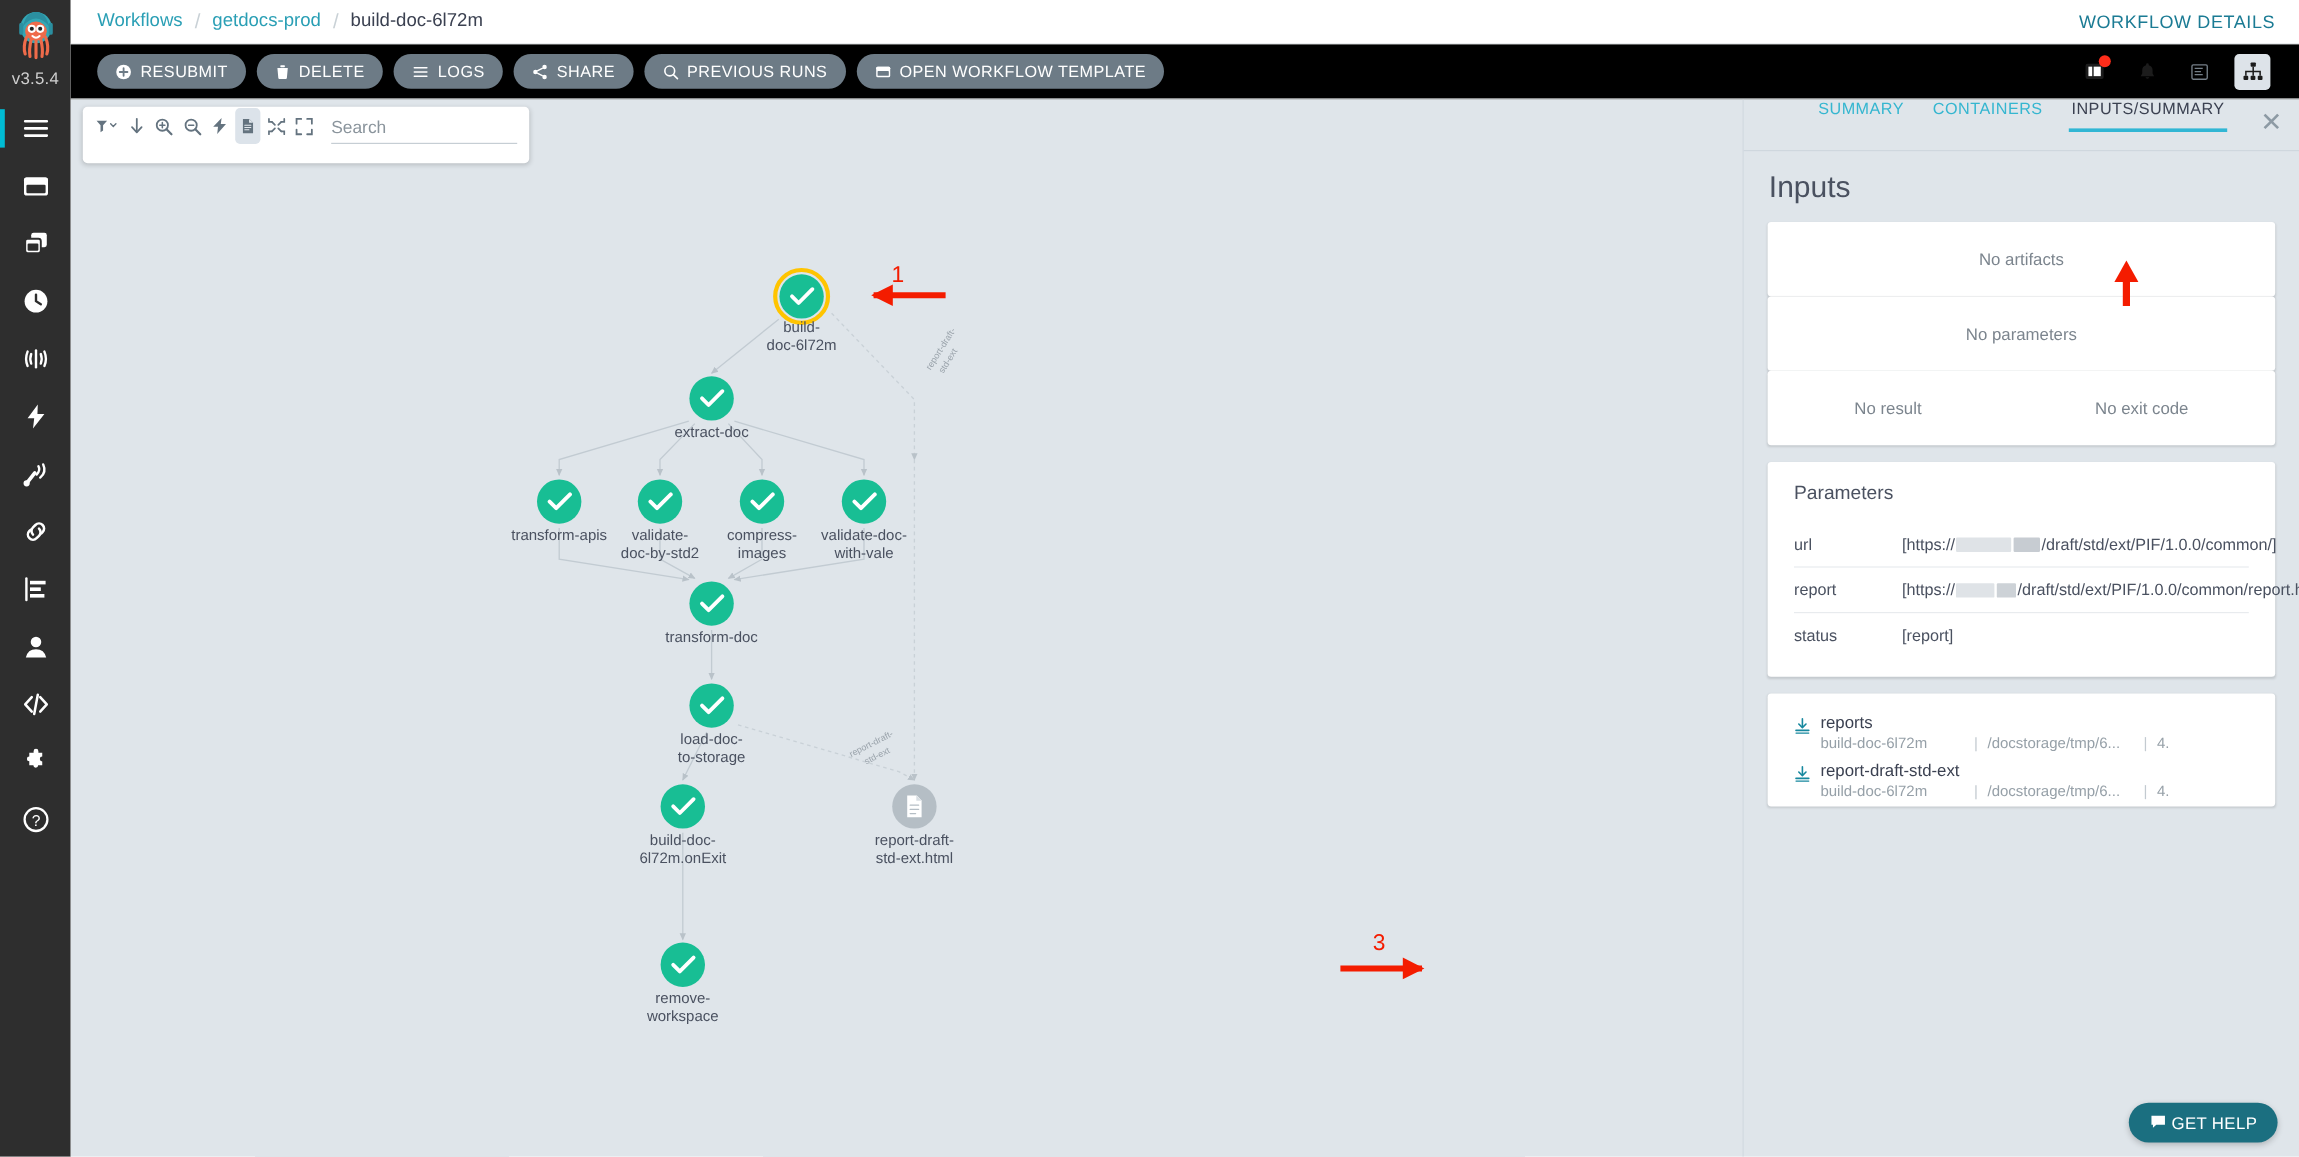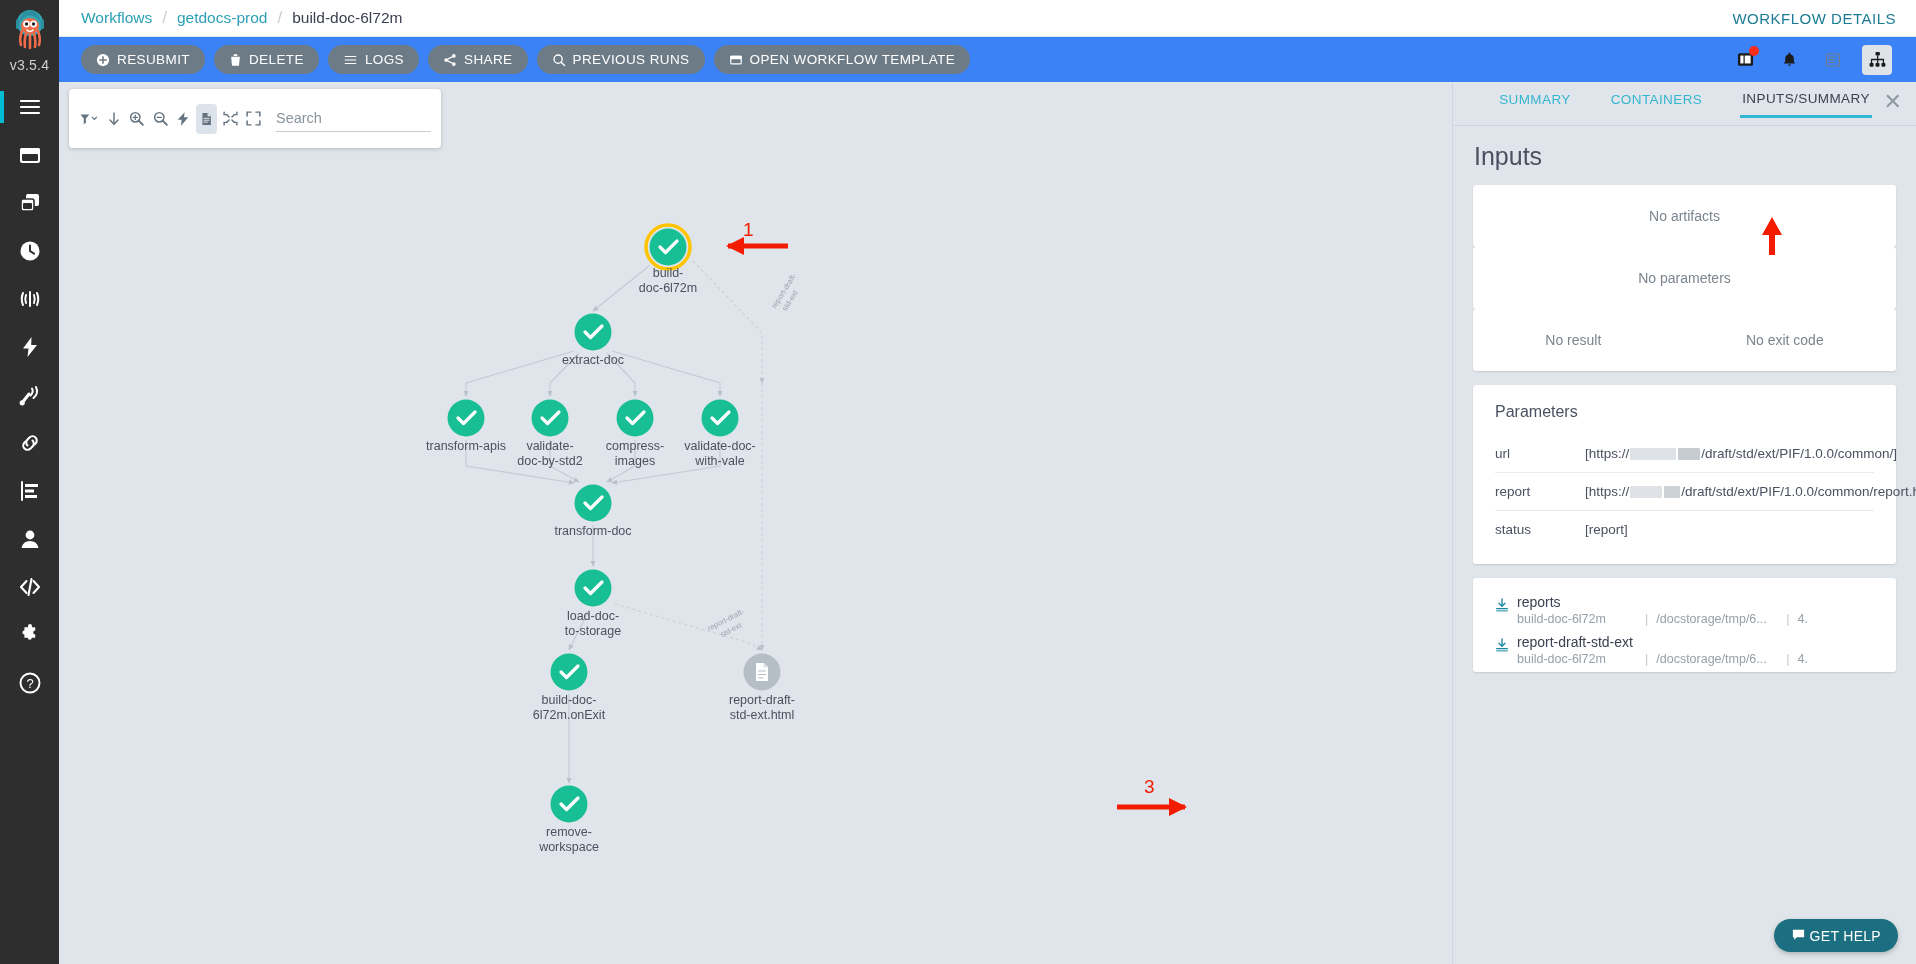--- a/index.html
+++ b/index.html
@@ -43,43 +43,43 @@
   }
   .crumbs { display: flex; align-items: center; font-size: 15.5px; }
   .crumb-link { color: #2a9fb5; }
   .crumb-sep { color: #c9d1d6; margin: 0 10px; font-size: 17px; }
   .crumb-current { color: #3b4151; }
   .wf-details { color: #1b7b94; font-size: 15px; letter-spacing: .5px; }
 
   
   .actionbar {
     height: 46px; display:flex; align-items:center; padding: 0 20px 0 22px;
-    border-bottom: 1px solid #e5e8ea; background:#3b82f6; justify-content: space-between;
+    border-bottom: 1px solid #e5e8ea; background:#000000; justify-content: space-between;
   }
   .act-left { display:flex; align-items:center; gap: 9px; }
   .btn {
     background:#6d7b86; color:#fff; border:none; border-radius: 16px;
     height: 29px; padding: 0 15px; font-size: 13.5px; letter-spacing:.4px;
     display:inline-flex; align-items:center; gap:7px; font-family:inherit; cursor:pointer;
   }
   .btn svg { display:block; }
   .act-right { display:flex; align-items:center; gap: 14px; padding-right: 4px; }
   .icon-btn { width: 30px; height: 30px; display:flex; align-items:center; justify-content:center; position:relative; color:#1c1c1c; cursor:pointer; border-radius:4px;}
   .icon-btn.selected { background:#dde3e9; }
   .badge-dot { position:absolute; top:1px; right:1px; width:10px; height:10px; border-radius:50%; background:#ff2d1a; }
 
   
   .body { flex:1; display:flex; position:relative; }
 
   
   .graph-panel { flex:1; background:#dfe5ea; position:relative; overflow:hidden; }
   .graph-toolbar {
-    position:absolute; left:10px; top:6px; width: 372px; height: 59px;
+    position:absolute; left:10px; top:6px; width: 372px; height: 47px;
     background:#fff; border-radius:4px; box-shadow:0 1px 4px rgba(0,0,0,.18);
-    display:flex; align-items:center; padding: 0 10px; gap: 2px; z-index: 5;
+    display:flex; align-items:flex-end; padding: 16px 10px; gap: 2px; z-index: 5;
   }
   .gt-icon { width:26px; height:30px; display:flex; align-items:center; justify-content:center; color:#64737f; cursor:pointer; border-radius:4px;}
   .gt-icon.active { background:#dce3ea; }
   .gt-search {
     border:none; border-bottom:1px solid #c6ced4; outline:none; margin-left:10px;
     font-size:14.5px; color:#3b4151; font-family:inherit; width:155px; height:26px;
     background:transparent;
   }
   .gt-search::placeholder { color:#8a949c; }
 
@@ -89,21 +89,21 @@
   .edge-label { font-size: 7.5px; fill:#9aa3ab; font-family:"Liberation Sans", sans-serif; }
 
   
   .anno-num { position:absolute; color:#f41c00; font-size:19px; font-family:"Liberation Sans", sans-serif; }
 
   
   .rightpanel {
     width: 464px; flex: 0 0 464px; background:#dfe5ea;
     border-left:1px solid #cfd7de; display:flex; flex-direction:column; position:relative;
   }
-  .rp-tabs { height: 42px; display:flex; align-items:center; justify-content:center; gap: 36px; position:relative; padding-bottom:0; }
+  .rp-tabs { height: 42px; display:flex; align-items:flex-start; justify-content:center; gap: 20px; position:relative; padding-bottom:0; }
   .rp-tab { font-size: 13.5px; letter-spacing:.4px; color:#35b6d0; padding: 0 2px 9px; cursor:pointer; }
   .rp-tab.active { color:#3b4151; border-bottom:3px solid #31b6d4; }
   .rp-close { position:absolute; right:14px; top:8px; color:#8d9aa4; font-size:22px; line-height:1; cursor:pointer; }
   .rp-divider { height:1px; background:#cfd7de; }
   .rp-scroll { flex:1; overflow:hidden; padding: 0 20px 0 20px; }
   .rp-h2 { font-size: 25px; color:#4a5160; margin: 16px 0 10px 1px; font-weight:400; }
   .card { background:#fff; border-radius:3px; box-shadow:0 1px 2px rgba(0,0,0,.12); }
   .card-empty { height: 62px; display:flex; align-items:center; justify-content:center; color:#7c858e; font-size:14px; }
   .card-empty.split { justify-content: space-around; }
   .mt14 { margin-top: 14px; }

